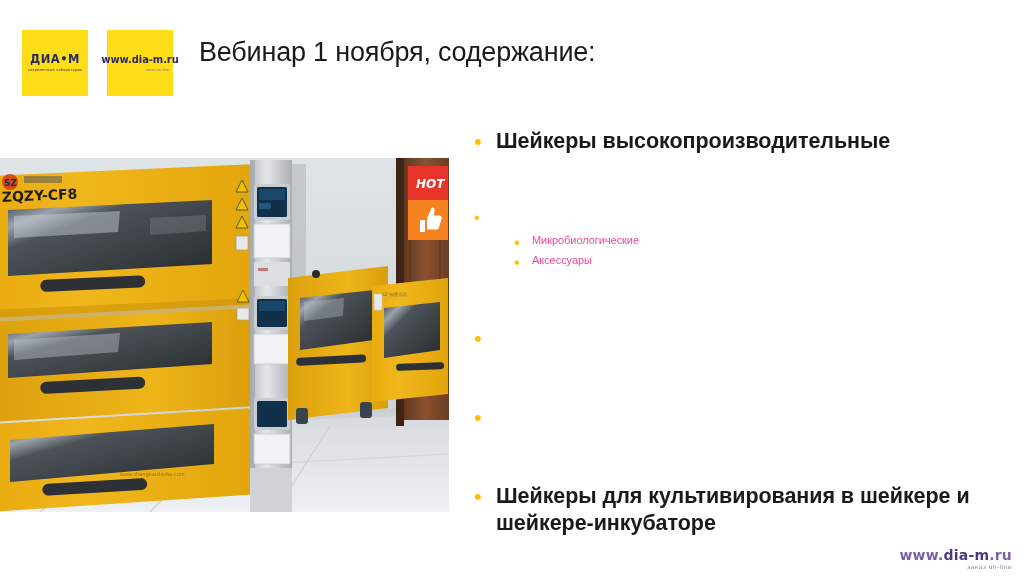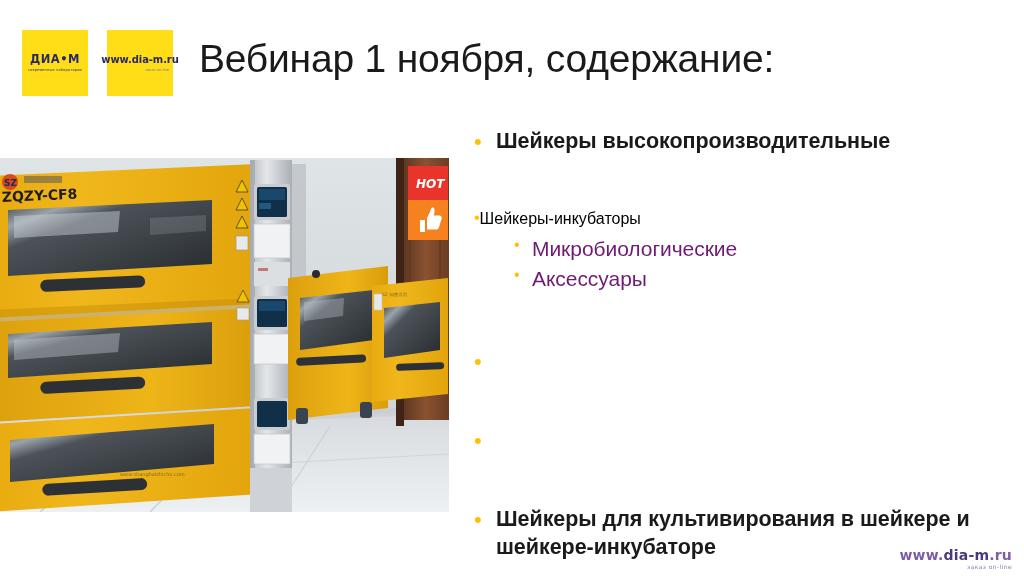--- a/index.html
+++ b/index.html
@@ -74,21 +74,21 @@
     align-self: flex-end;
     margin-right: 4px;
     white-space: nowrap;
   }
 
   .slide-title {
     position: absolute;
     left: 199px;
     top: 38px;
     width: 800px;
-    font-size: 39px;
+    font-size: 27px;
     font-weight: 400;
     color: #1a1a1a;
     letter-spacing: -0.2px;
     line-height: 1.1;
     white-space: nowrap;
   }
 
   
   .photo {
     position: absolute;
@@ -141,22 +141,22 @@
   }
   .bullet-l2 {
     margin-bottom: 2px;
   }
   .bullet-l2 > .bullet-dot {
     font-size: 16px;
     width: 18px;
     padding-top: 2px;
   }
   .bullet-l2 > .bullet-text {
-    font-size: 21px;
-    color: #701a75;
+    font-size: 11px;
+    color: #ec4899;
     line-height: 1.38;
     letter-spacing: -0.05px;
   }
   .group-wrap { margin-bottom: 54px; }
 
   
   .watermark {
     position: absolute;
     right: 12px;
     bottom: 6px;
@@ -345,21 +345,20 @@
   <div class="content-list">
 
     <div class="bullet-row bullet-l1">
       <span class="bullet-dot">•</span>
       <span class="bullet-text">Шейкеры высокопроизводительные</span>
     </div>
 
     <div class="group-wrap">
       <div class="bullet-row">
         <span class="bullet-dot">•</span>
-        <span class="bullet-text">Шейкеры-инкубаторы</span>
       </div>
       <div class="sub-list">
         <div class="bullet-row bullet-l2">
           <span class="bullet-dot">•</span>
           <span class="bullet-text">Микробиологические</span>
         </div>
         <div class="bullet-row bullet-l2">
           <span class="bullet-dot">•</span>
           <span class="bullet-text">Аксессуары</span>
         </div>

